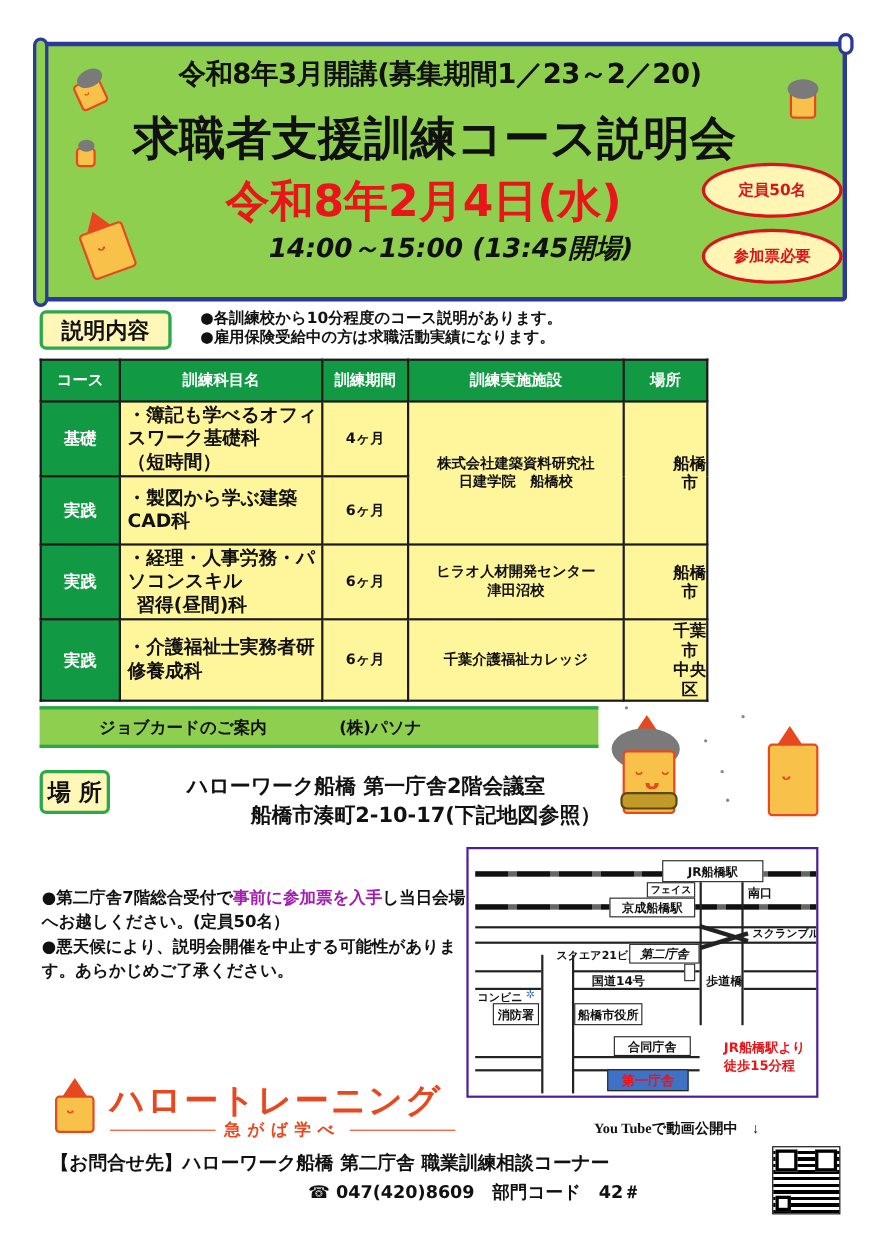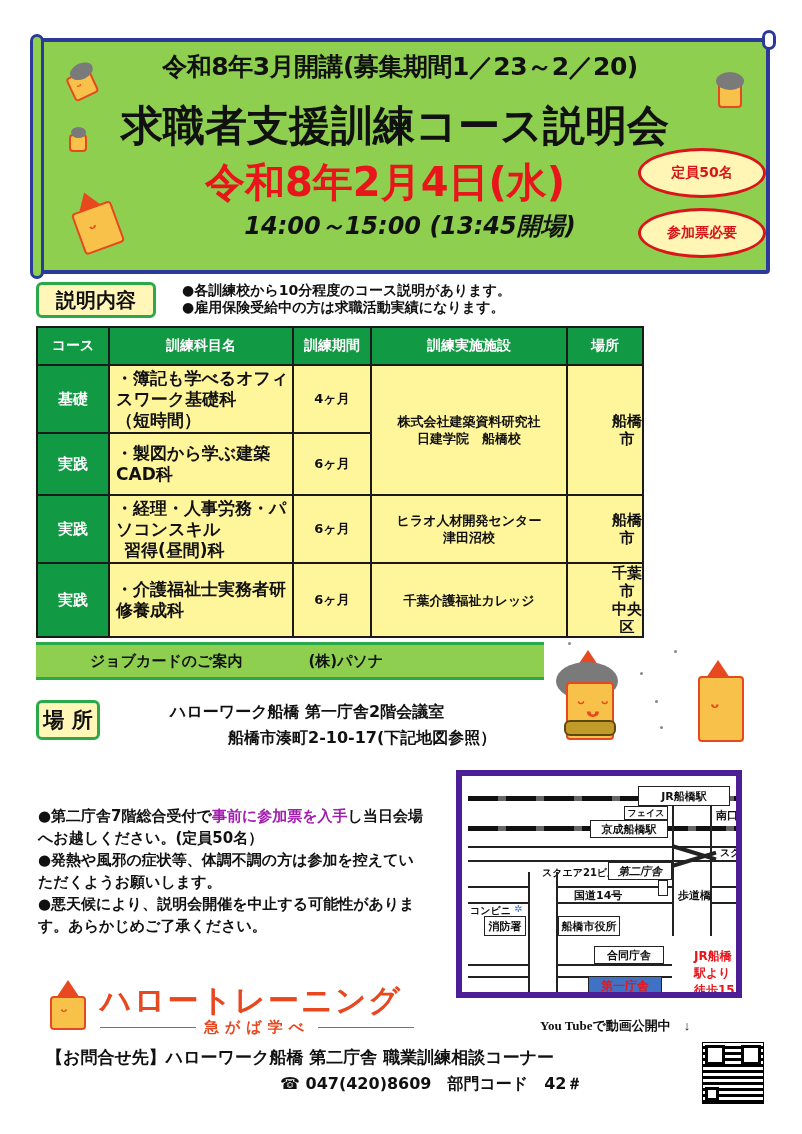--- a/index.html
+++ b/index.html
@@ -58,30 +58,30 @@
   tr.r3 td { height: 68px; }
   tr.r4 td { height: 62px; }
 
   
   .jobcard { position: absolute; left: 36px; top: 642px; width: 508px; height: 38px;
     background: #8fcf4f; border-top: 3px solid #2aa84a; border-bottom: 3px solid #2aa84a;
     font-size: 15px; font-weight: bold; display: flex; align-items: center; padding-left: 54px; }
   .jobcard .gap { display: inline-block; width: 66px; }
 
   .lb-place { left: 36px; top: 700px; width: 64px; height: 40px; font-size: 21px; }
-  .place-text { position: absolute; font-size: 16px; font-weight: bold; }
+  .place-text { position: absolute; font-size: 19px; font-weight: bold; }
   .pt1 { left: 170px; top: 702px; }
   .pt2 { left: 228px; top: 728px; }
 
   
   .notes { position: absolute; left: 38px; top: 805px; width: 390px; font-size: 15px; font-weight: bold; line-height: 22px; }
   .notes .red { color: #a21caf; }
 
   
-  .map { position: absolute; left: 456px; top: 770px; width: 286px; height: 228px; border: 6px solid #4c1d95; background: #fff; overflow: hidden; }
+  .map { position: absolute; left: 424px; top: 770px; width: 320px; height: 228px; border: 2px solid #4c1d95; background: #fff; overflow: hidden; }
   .rail { position: absolute; height: 5px; background: repeating-linear-gradient(90deg, #111 0 30px, #666 30px 38px); }
   .road { position: absolute; background: #222; }
   .mbox { position: absolute; background: #fff; border: 1.5px solid #222; font-size: 11px; font-weight: bold;
     display: flex; align-items: center; justify-content: center; }
   .mtxt { position: absolute; font-size: 10px; font-weight: bold; white-space: nowrap; }
   .mred { position: absolute; color: #e8161b; font-size: 12px; font-weight: bold; line-height: 17px; }
   .mblue { position: absolute; background: #3f72c4; border: 1.5px solid #222; color: #e8161b; font-size: 12px; font-weight: bold;
     display: flex; align-items: center; justify-content: center; }
 
   
@@ -236,21 +236,20 @@
 </div>
 
 <div class="label-box lb-place">場 所</div>
 <div class="place-text pt1">ハローワーク船橋 第一庁舎2階会議室</div>
 <div class="place-text pt2">船橋市湊町2-10-17(下記地図参照）</div>
 
 <div class="notes">
   <div>
     <span>●第二庁舎7階総合受付で</span><span class="red">事前に参加票を入手</span><span>し当日会場へお越しください。(定員50名）</span>
   </div>
-  <div>●発熱や風邪の症状等、体調不調の方は参加を控えていただくようお願いします。</div>
   <div>●悪天候により、説明会開催を中止する可能性があります。あらかじめご了承ください。</div>
 </div>
 
 <div class="map">
   <div class="rail" style="left:6px;top:20px;width:320px;"></div>
   <div class="rail" style="left:6px;top:50px;width:320px;"></div>
   <div class="mbox" style="left:176px;top:10px;width:92px;height:20px;">JR船橋駅</div>
   <div class="mbox" style="left:162px;top:30px;width:44px;height:14px;font-size:9px;">フェイス</div>
   <div class="mtxt" style="left:254px;top:32px;font-size:11px;">南口</div>
   <div class="mbox" style="left:128px;top:44px;width:78px;height:18px;">京成船橋駅</div>

